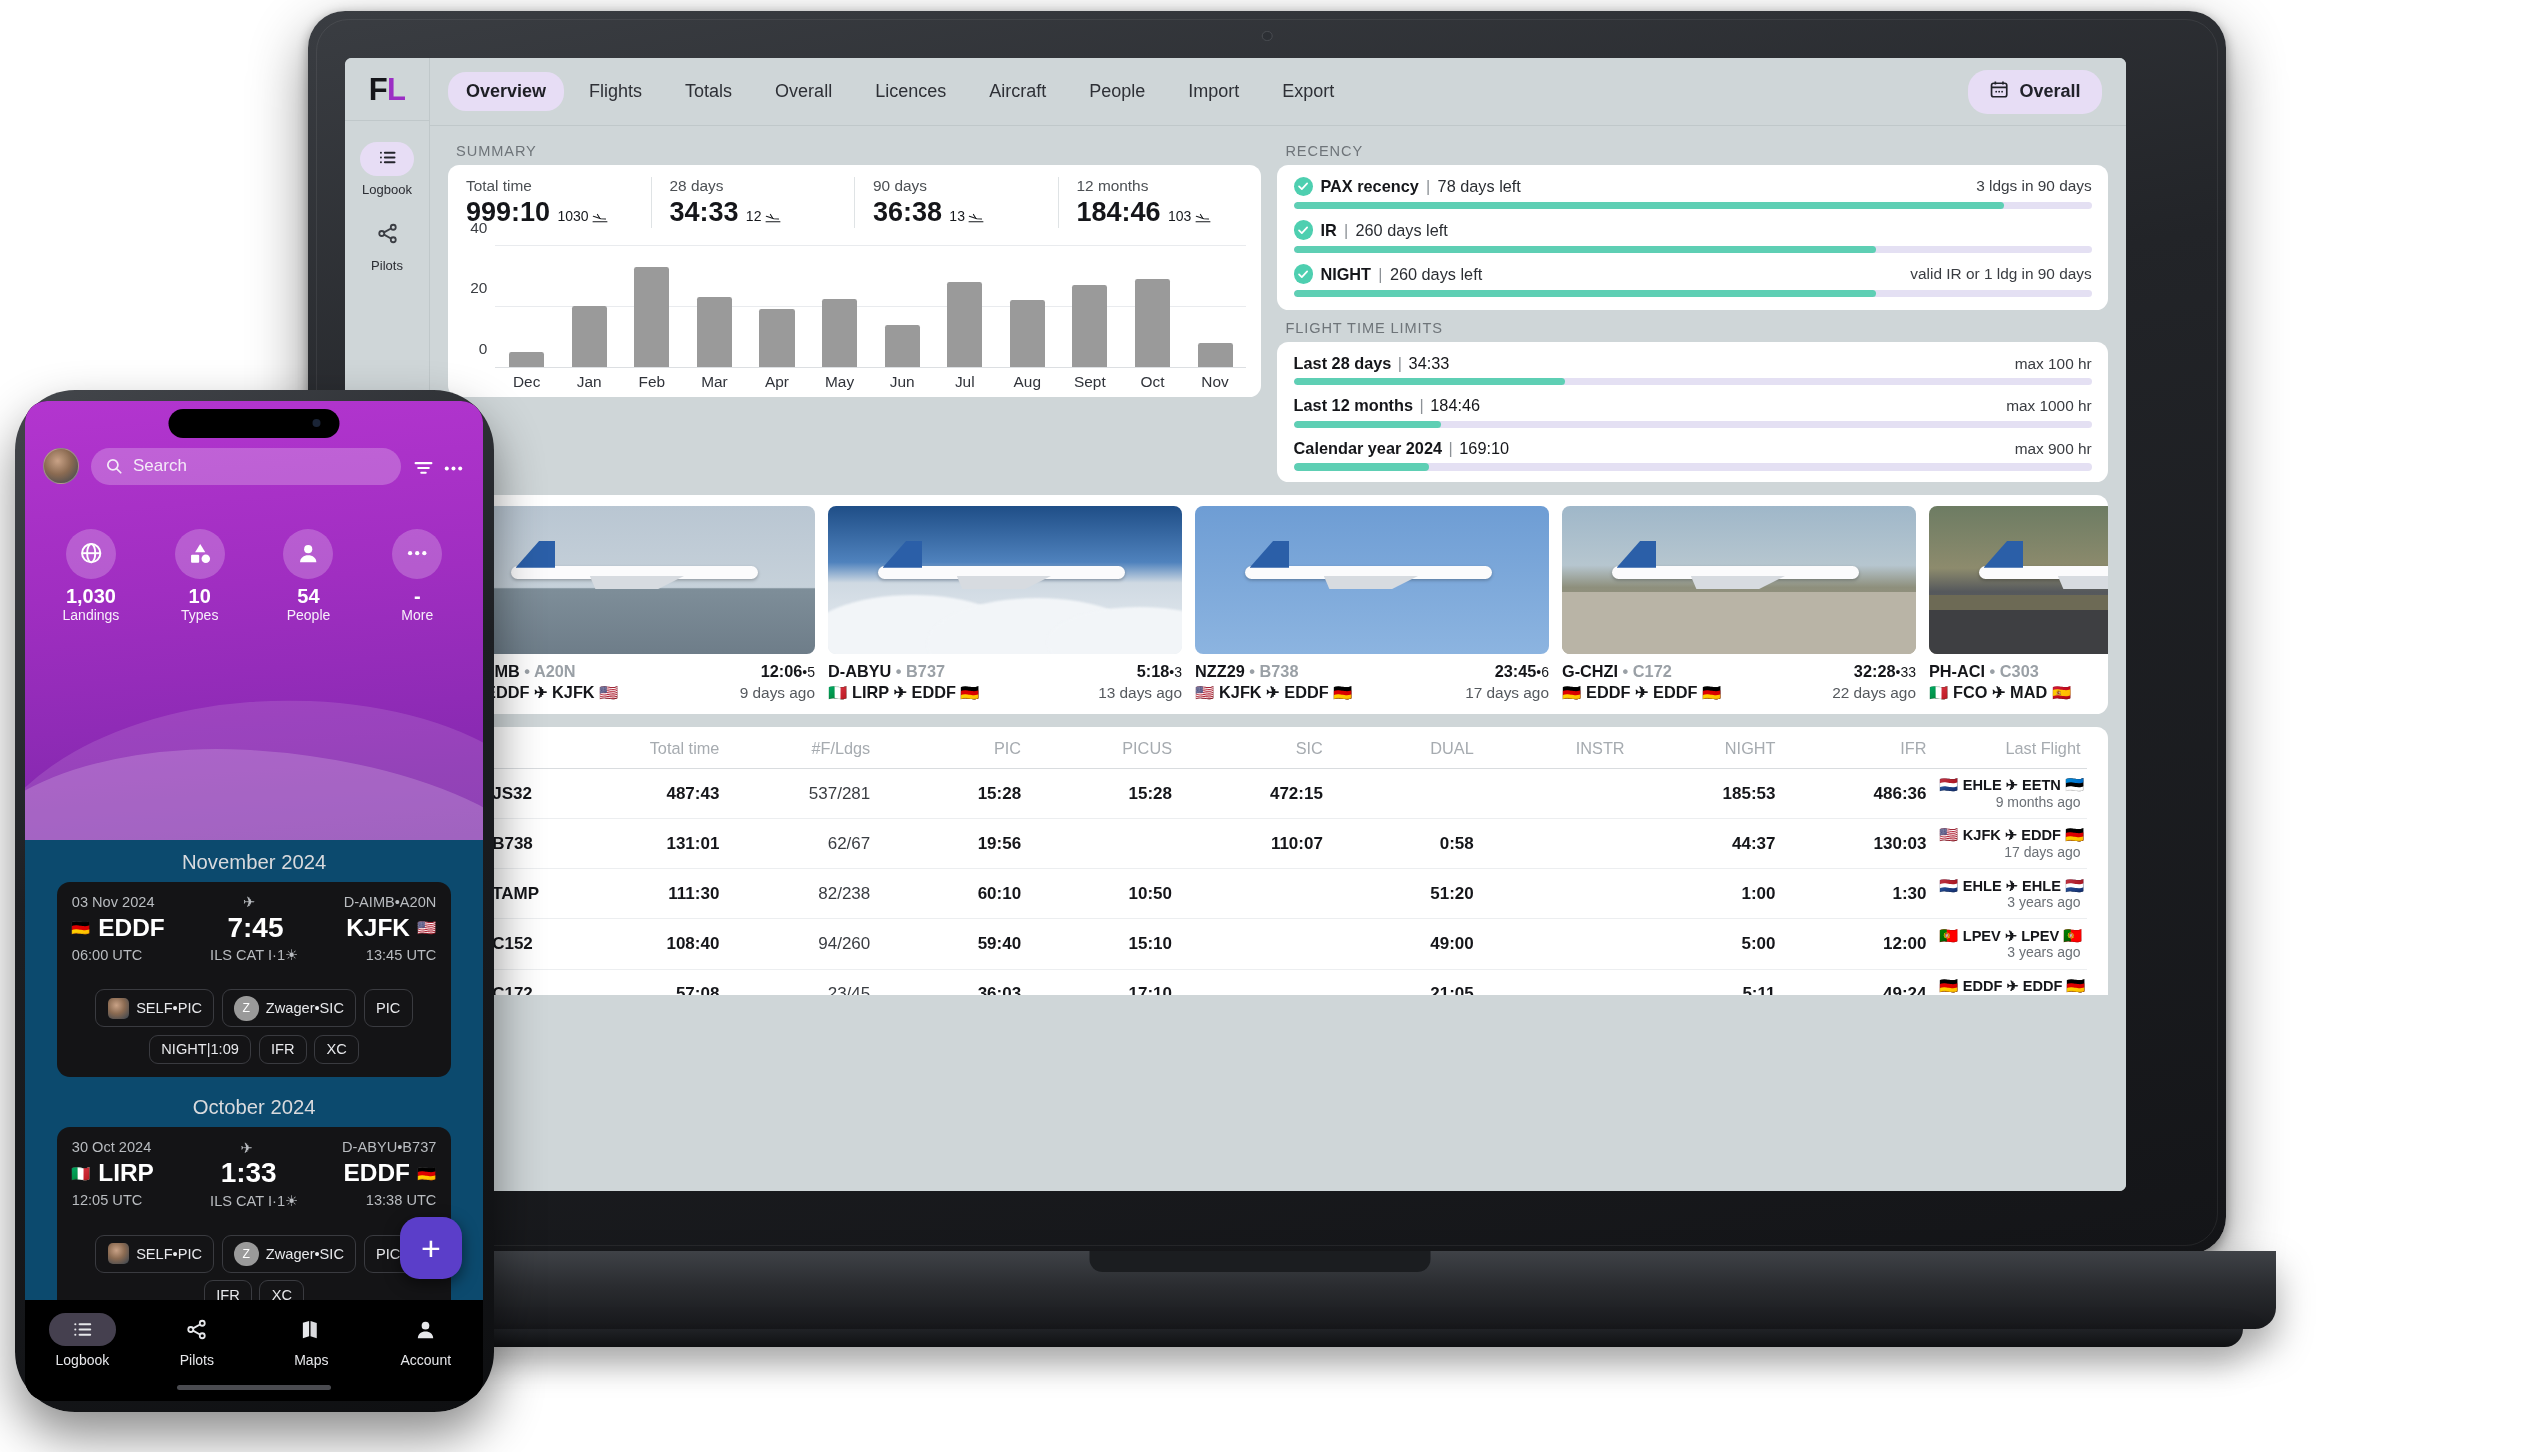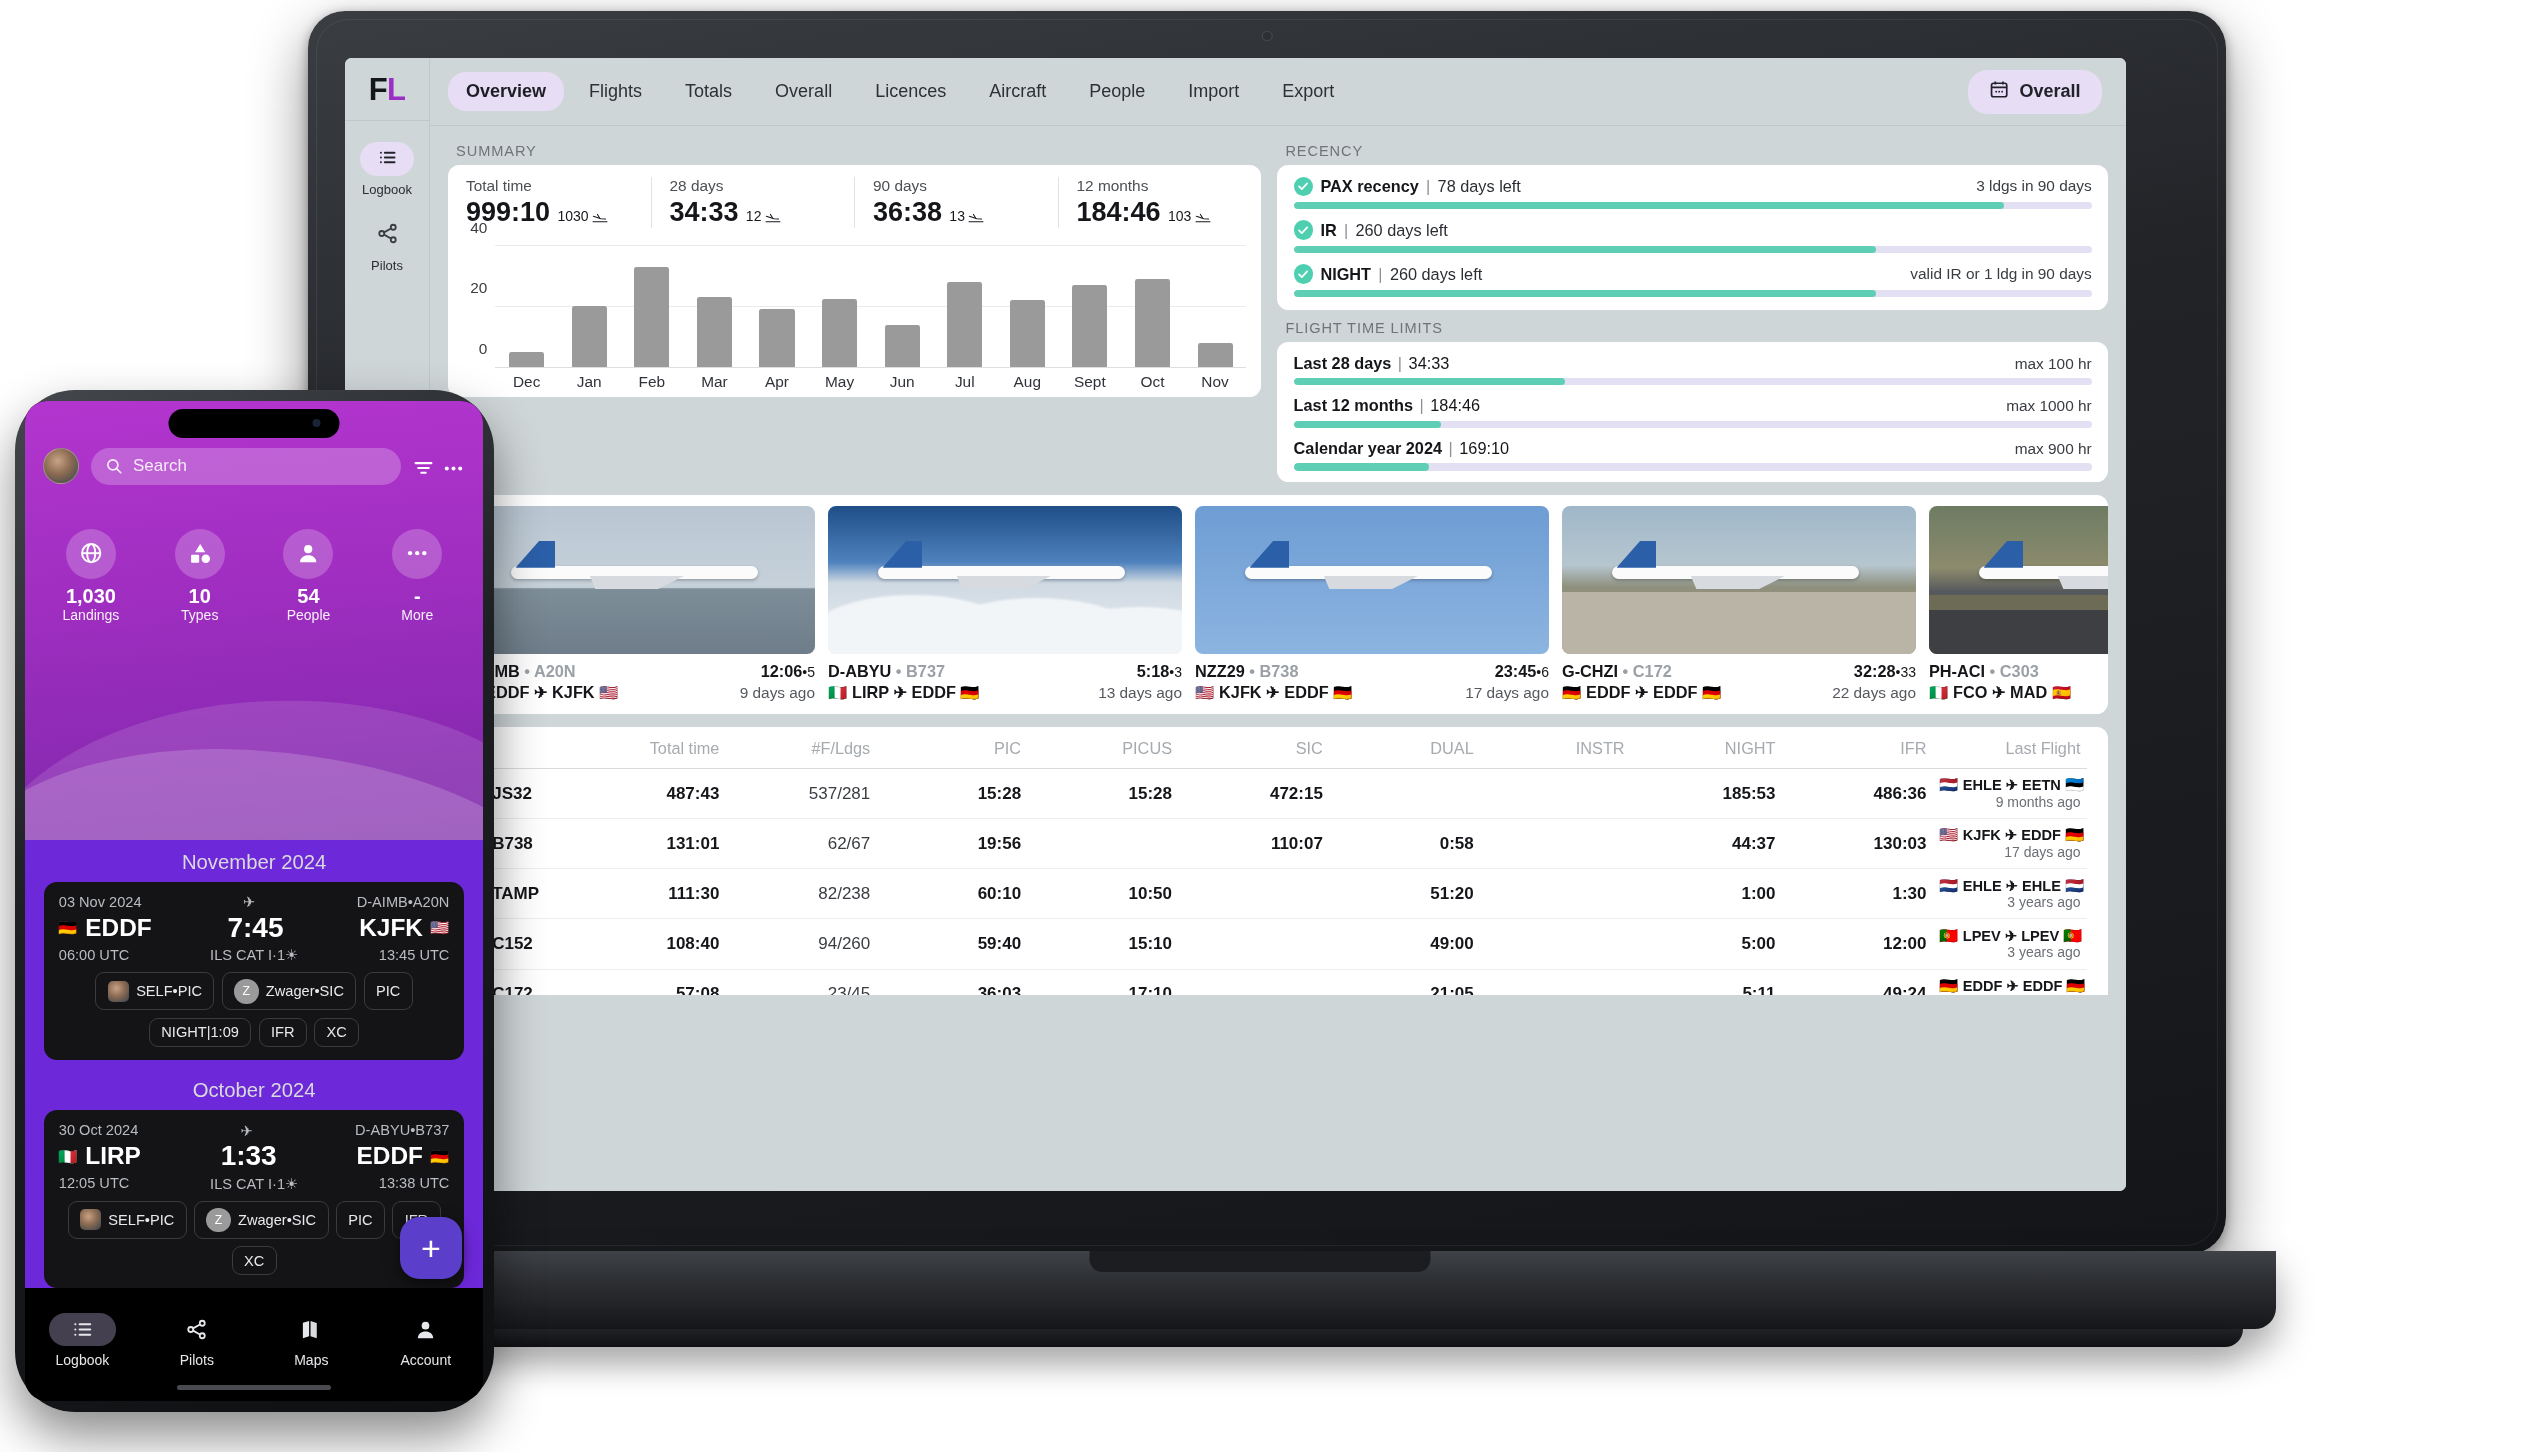--- a/index.html
+++ b/index.html
@@ -241,29 +241,29 @@
   .quick { position:relative; z-index:3; display:flex; margin-top:44px; padding:0 11.4px; }
   .quick-item { flex:1; text-align:center; color:#fff; }
   .quick-circ {
     width:50px;height:50px;border-radius:50%;background:rgba(255,255,255,.22);
     margin:0 auto 6.5px auto; display:flex;align-items:center;justify-content:center;
   }
   .quick-circ svg { width:24.4px; height:24.4px; }
   .quick-num { font-size:20px; font-weight:700; line-height:1.1;}
   .quick-lbl { font-size:14px; opacity:.92; }
 
-  .ph-list { background:#6d28d9; padding:0 19px; }
+  .ph-list { background:#0c4a6e; padding:0 32px; }
   .month-hdr { text-align:center; color:#d9dadd; font-size:20.3px; padding:11.4px 0 8.1px 0; }
   .fcard { background:#141416; border-radius:13px; padding:11.4px 14.6px 13px 14.6px; margin-bottom:8.1px; }
   .fc-top { display:flex; justify-content:space-between; align-items:center; color:#b9bcc0; font-size:14.6px; }
   .fc-mid { display:flex; justify-content:space-between; align-items:center; margin-top:1.6px; }
   .fc-ap { font-size:24.4px; font-weight:800; color:#fff; display:flex; align-items:center; gap:7.3px; }
   .fc-dur { font-size:28px; font-weight:800; color:#fff; }
   .fc-bot { display:flex; justify-content:space-between; align-items:center; margin-top:2.4px; color:#b9bcc0; font-size:14.6px;}
-  .chips { display:flex; flex-wrap:wrap; justify-content:center; gap:7.3px; margin-top:9px; }
+  .chips { display:flex; flex-wrap:wrap; justify-content:center; gap:7.3px; margin-top:26px; }
   .chip {
     border:0.8px solid #3a3b40; border-radius:9px; padding:5.7px 11.4px;
     color:#e8e9ec; font-size:14.6px; display:flex; align-items:center; gap:7.3px;
   }
   .chip .mini-av { width:21px;height:21px;border-radius:4.9px;
     background: radial-gradient(circle at 40% 35%, #c9a286 0%, #8b6b52 45%, #33414f 100%); }
   .chip .mini-z { width:24.4px;height:24.4px;border-radius:50%;background:#9a9a9a;color:#fff;
     font-size:12.2px;display:flex;align-items:center;justify-content:center;}
   .fab {
     position:absolute; right:21px; bottom:122px; width:62px; height:62px; border-radius:19.5px;

